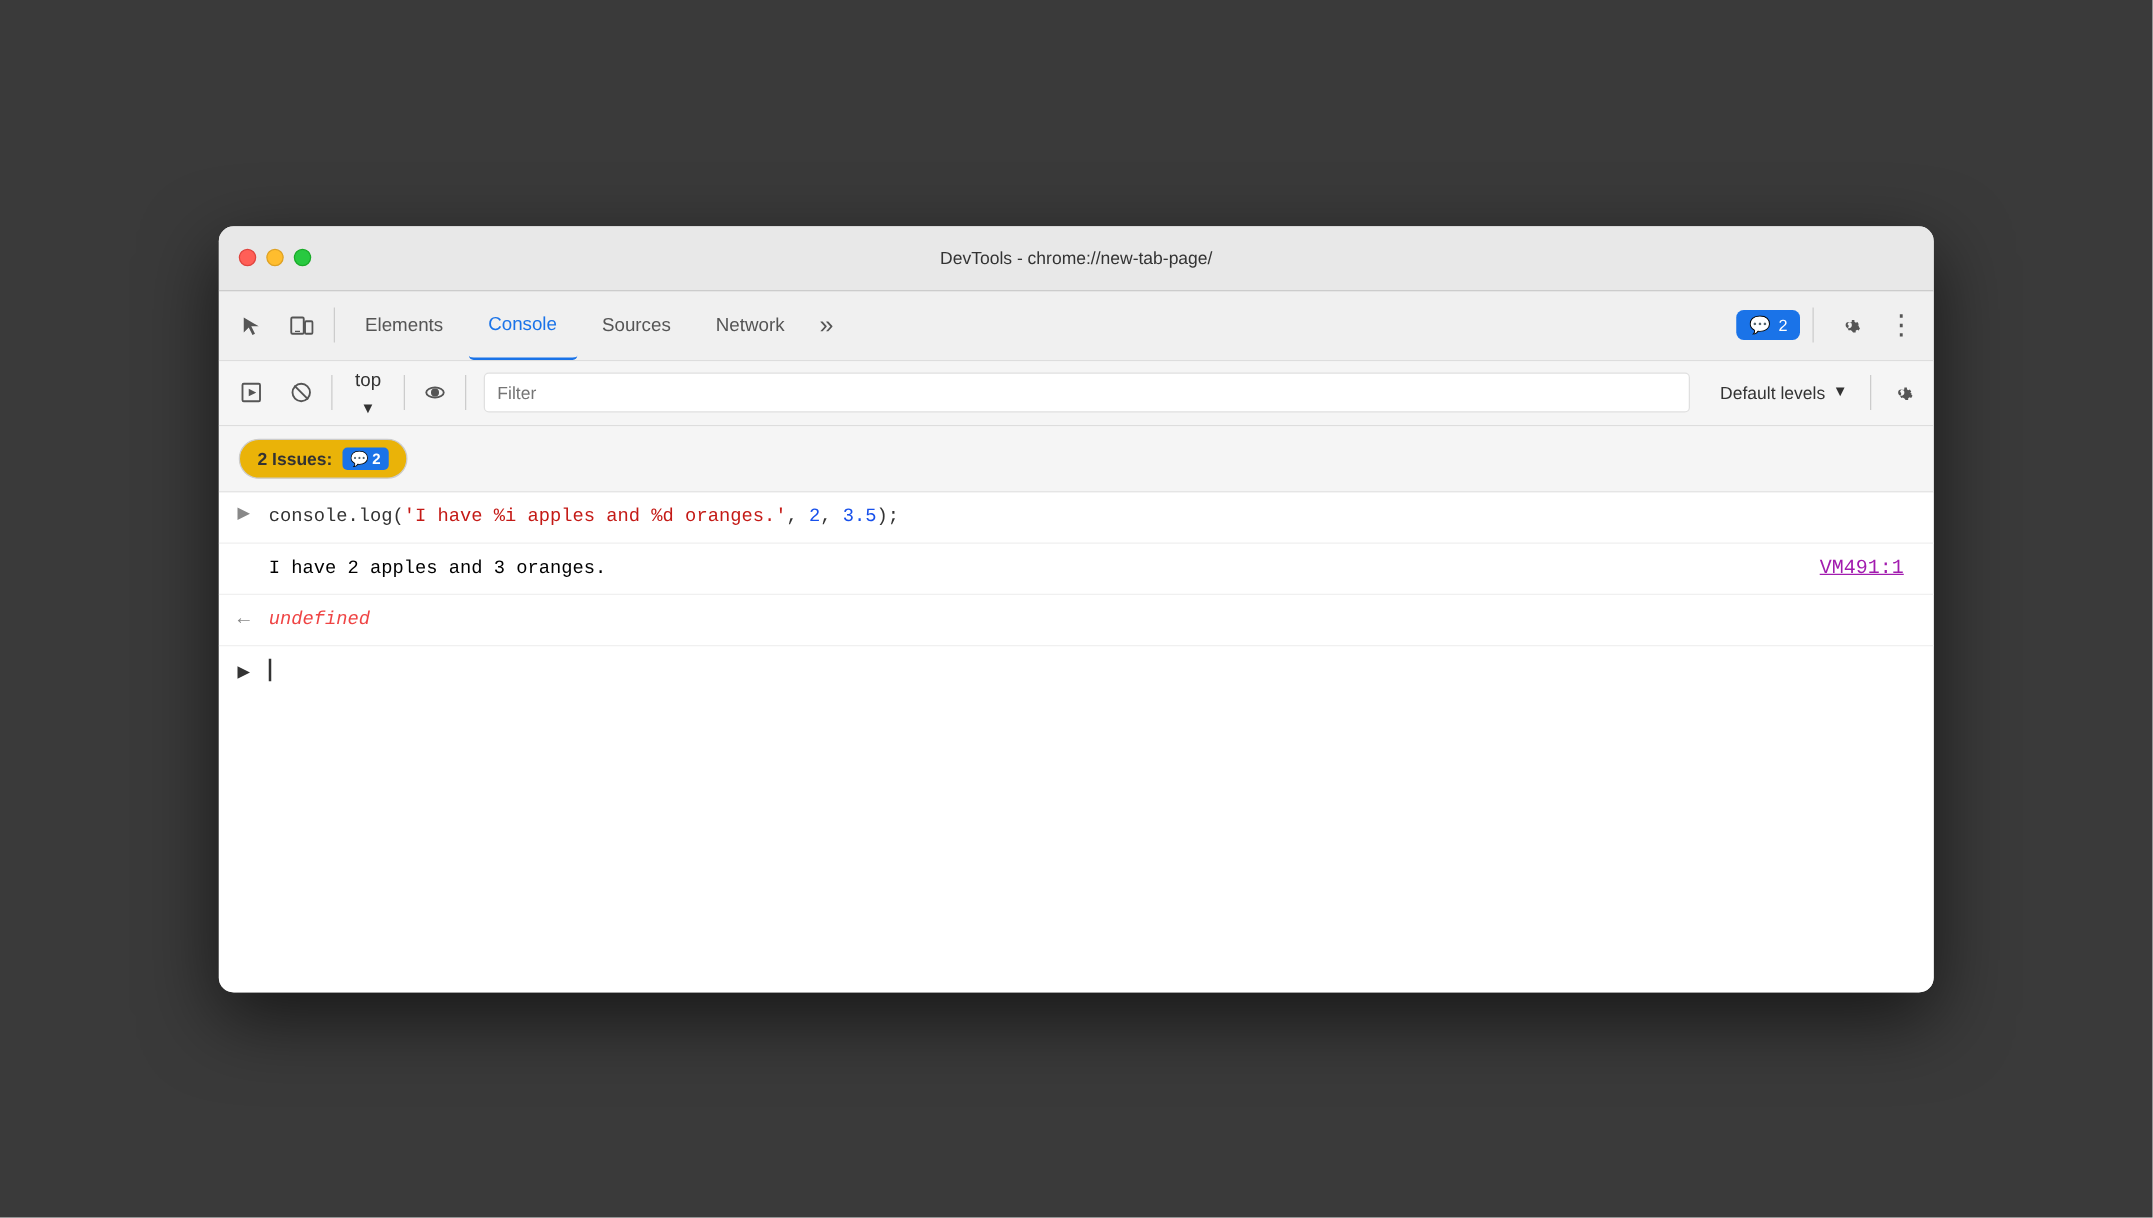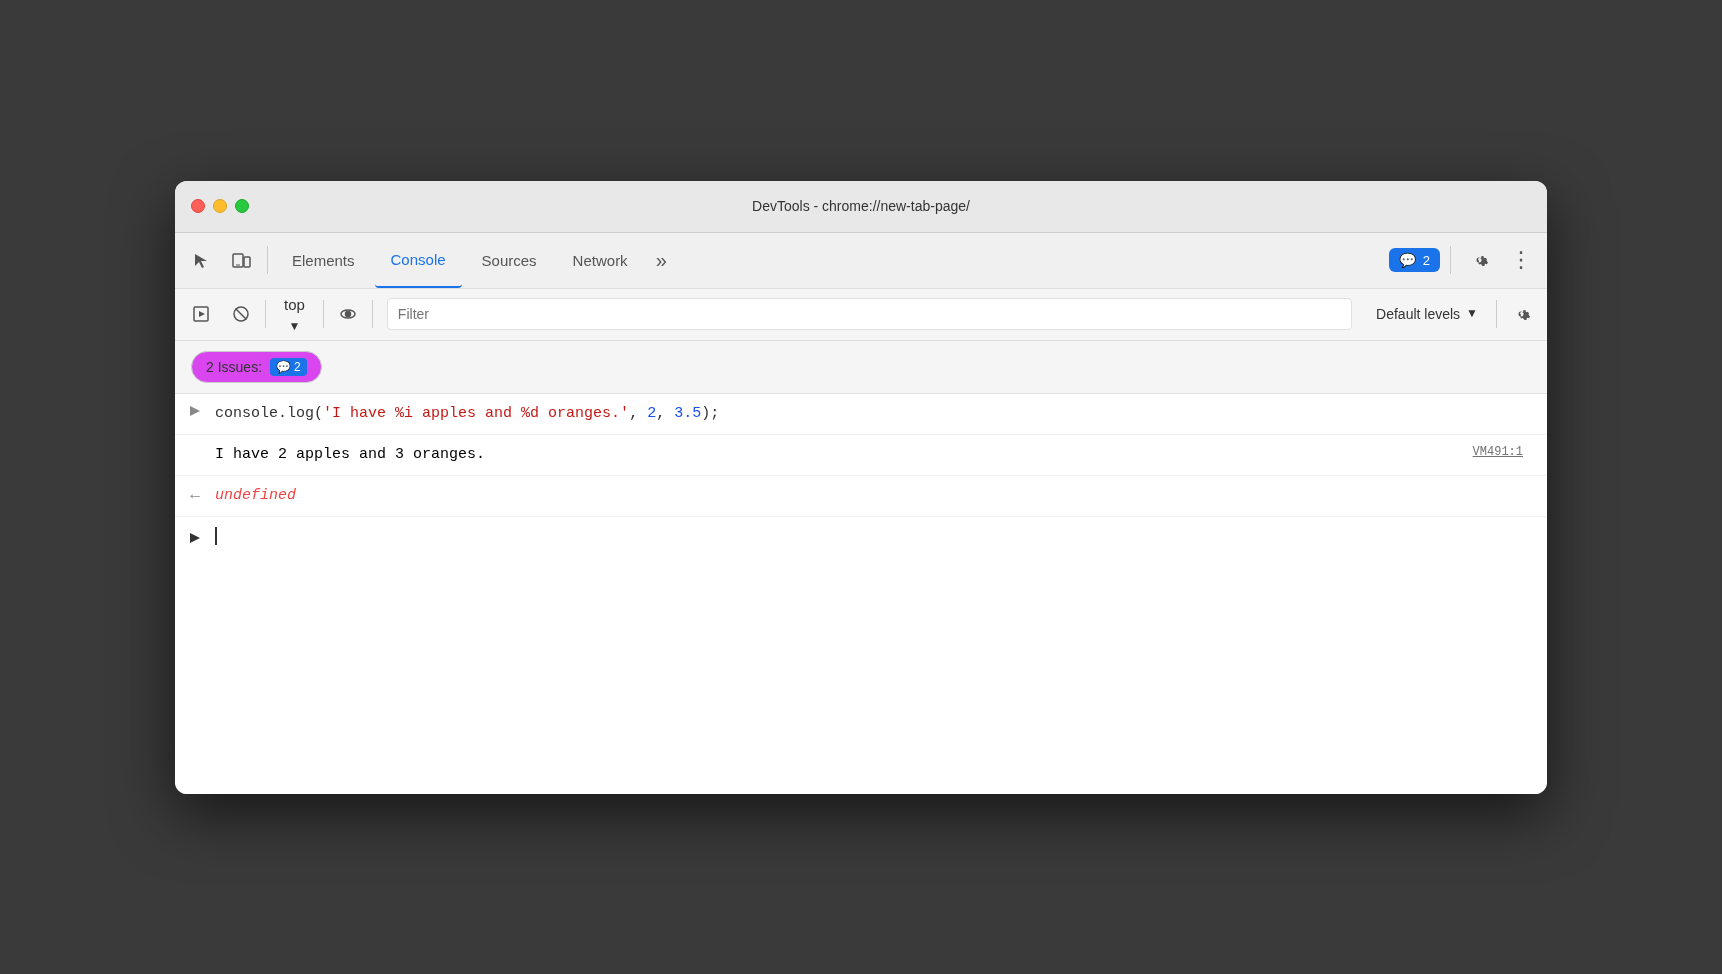--- a/index.html
+++ b/index.html
@@ -224,21 +224,22 @@
     .issues-pill {
       display: inline-flex;
       align-items: center;
       gap: 8px;
       border: 1px solid #ccc;
       border-radius: 20px;
       padding: 6px 14px;
       font-size: 14px;
       color: #333;
       cursor: pointer;
-      background: #d946ef;
+      background: #eab308;
+      font-weight: bold;
     }
 
     .issues-pill-icon {
       background: #1a73e8;
       color: white;
       border-radius: 4px;
       padding: 2px 6px;
       font-size: 12px;
       display: flex;
       align-items: center;
@@ -276,22 +277,22 @@
     .console-arrow.input-arrow { color: #333; }
     .console-arrow.output-arrow { color: #888; }
     .console-arrow.return-arrow { color: #888; font-size: 13px; }
 
     .console-content {
       flex: 1;
       line-height: 1.6;
     }
 
     .console-source-link {
-      color: #737373;
-      font-size: 12px;
+      color: #a21caf;
+      font-size: 16px;
       text-decoration: underline;
       margin-left: auto;
       padding-right: 16px;
       cursor: pointer;
       white-space: nowrap;
       padding-top: 2px;
     }
     .code-string { color: #c41a16; }
     .code-number { color: #1750eb; }
     .code-fn { color: #333; }

